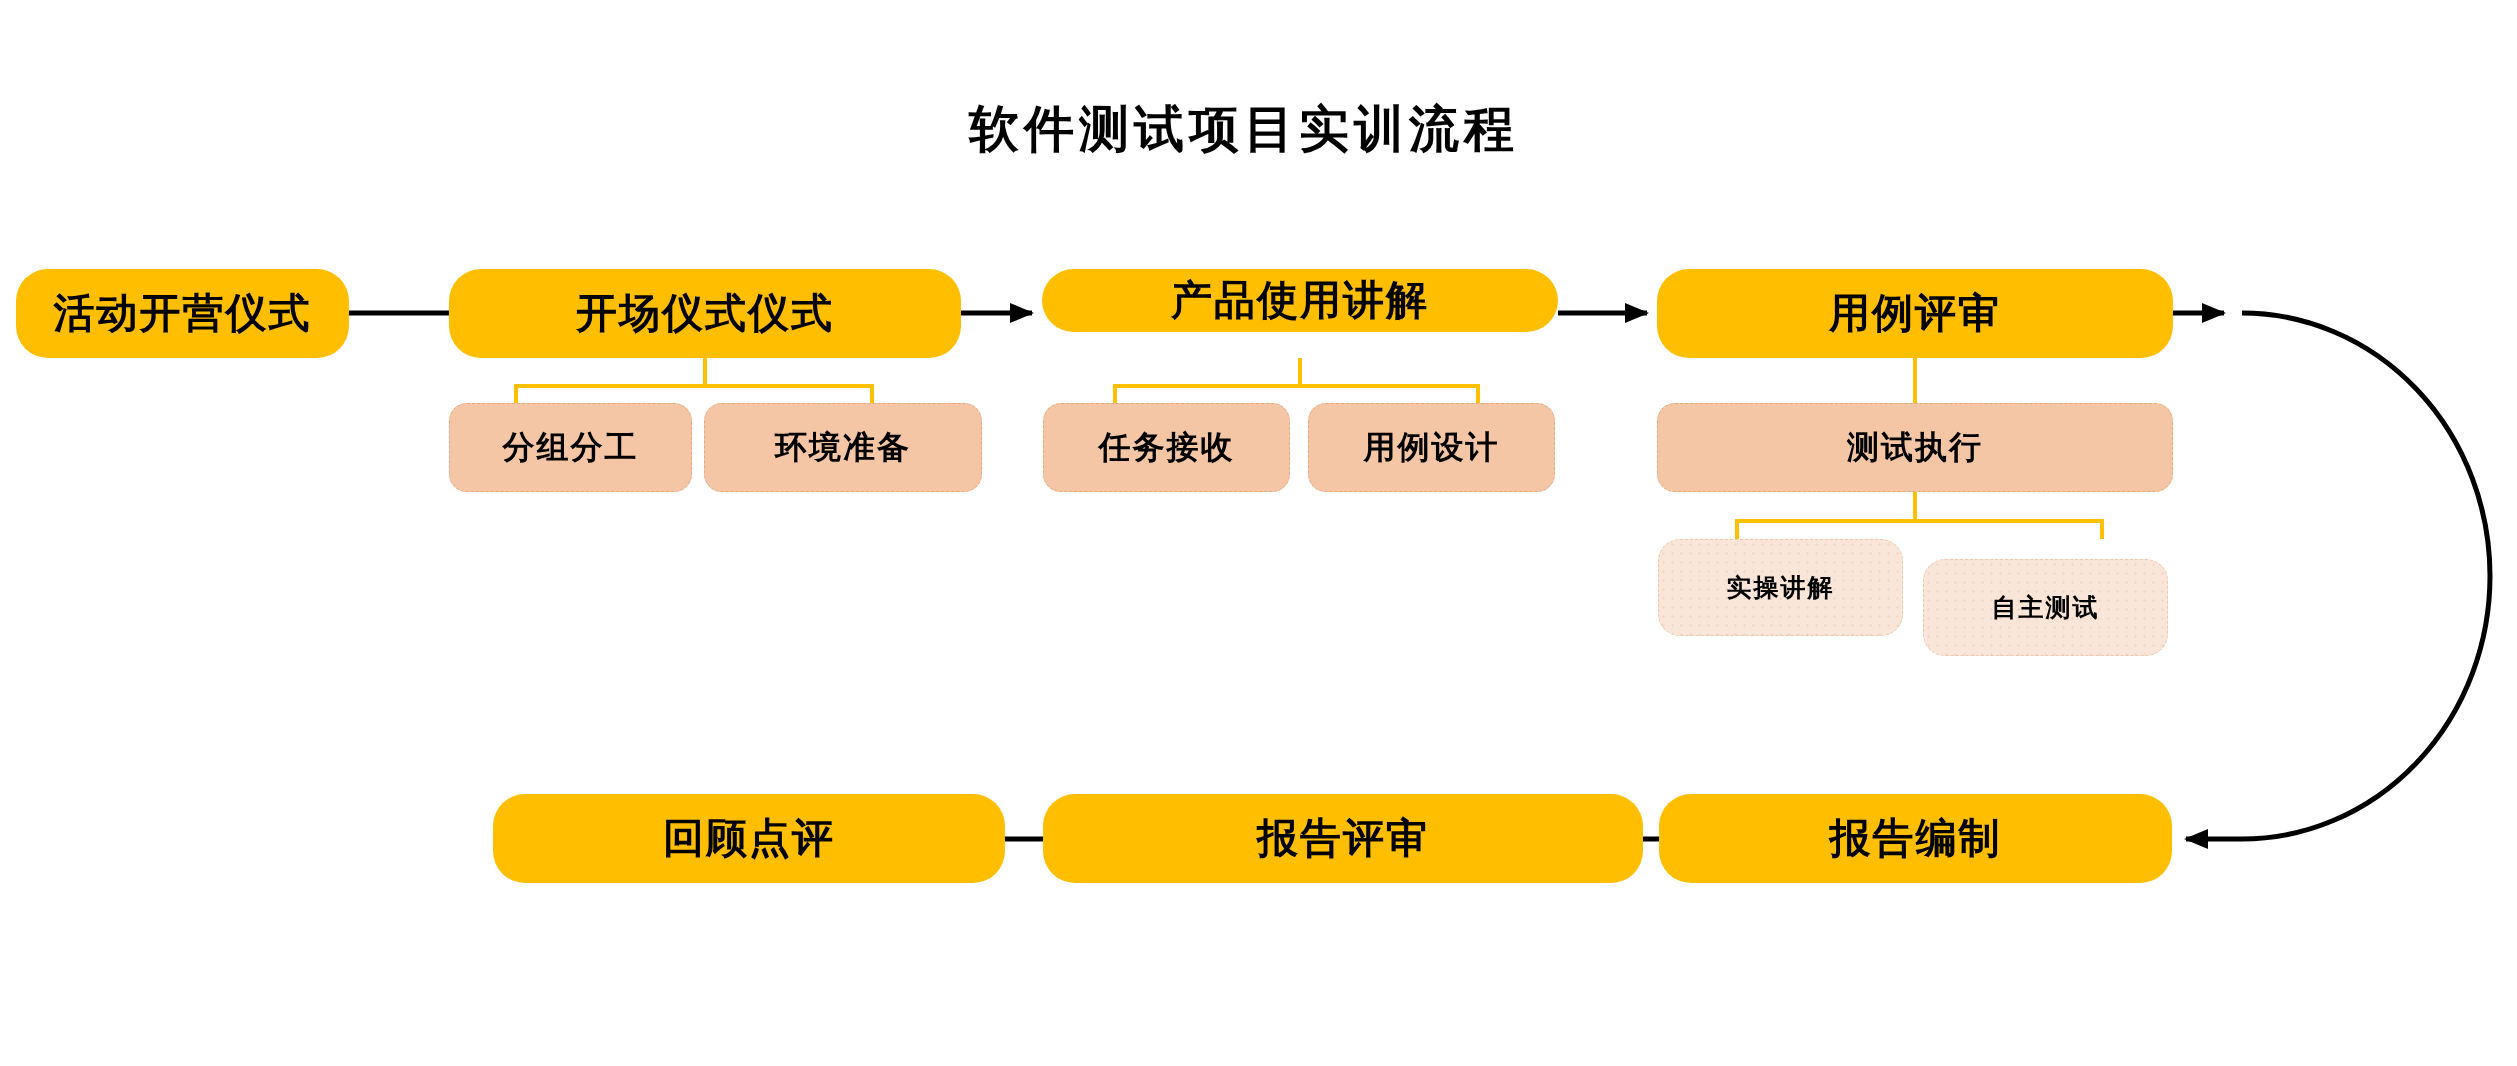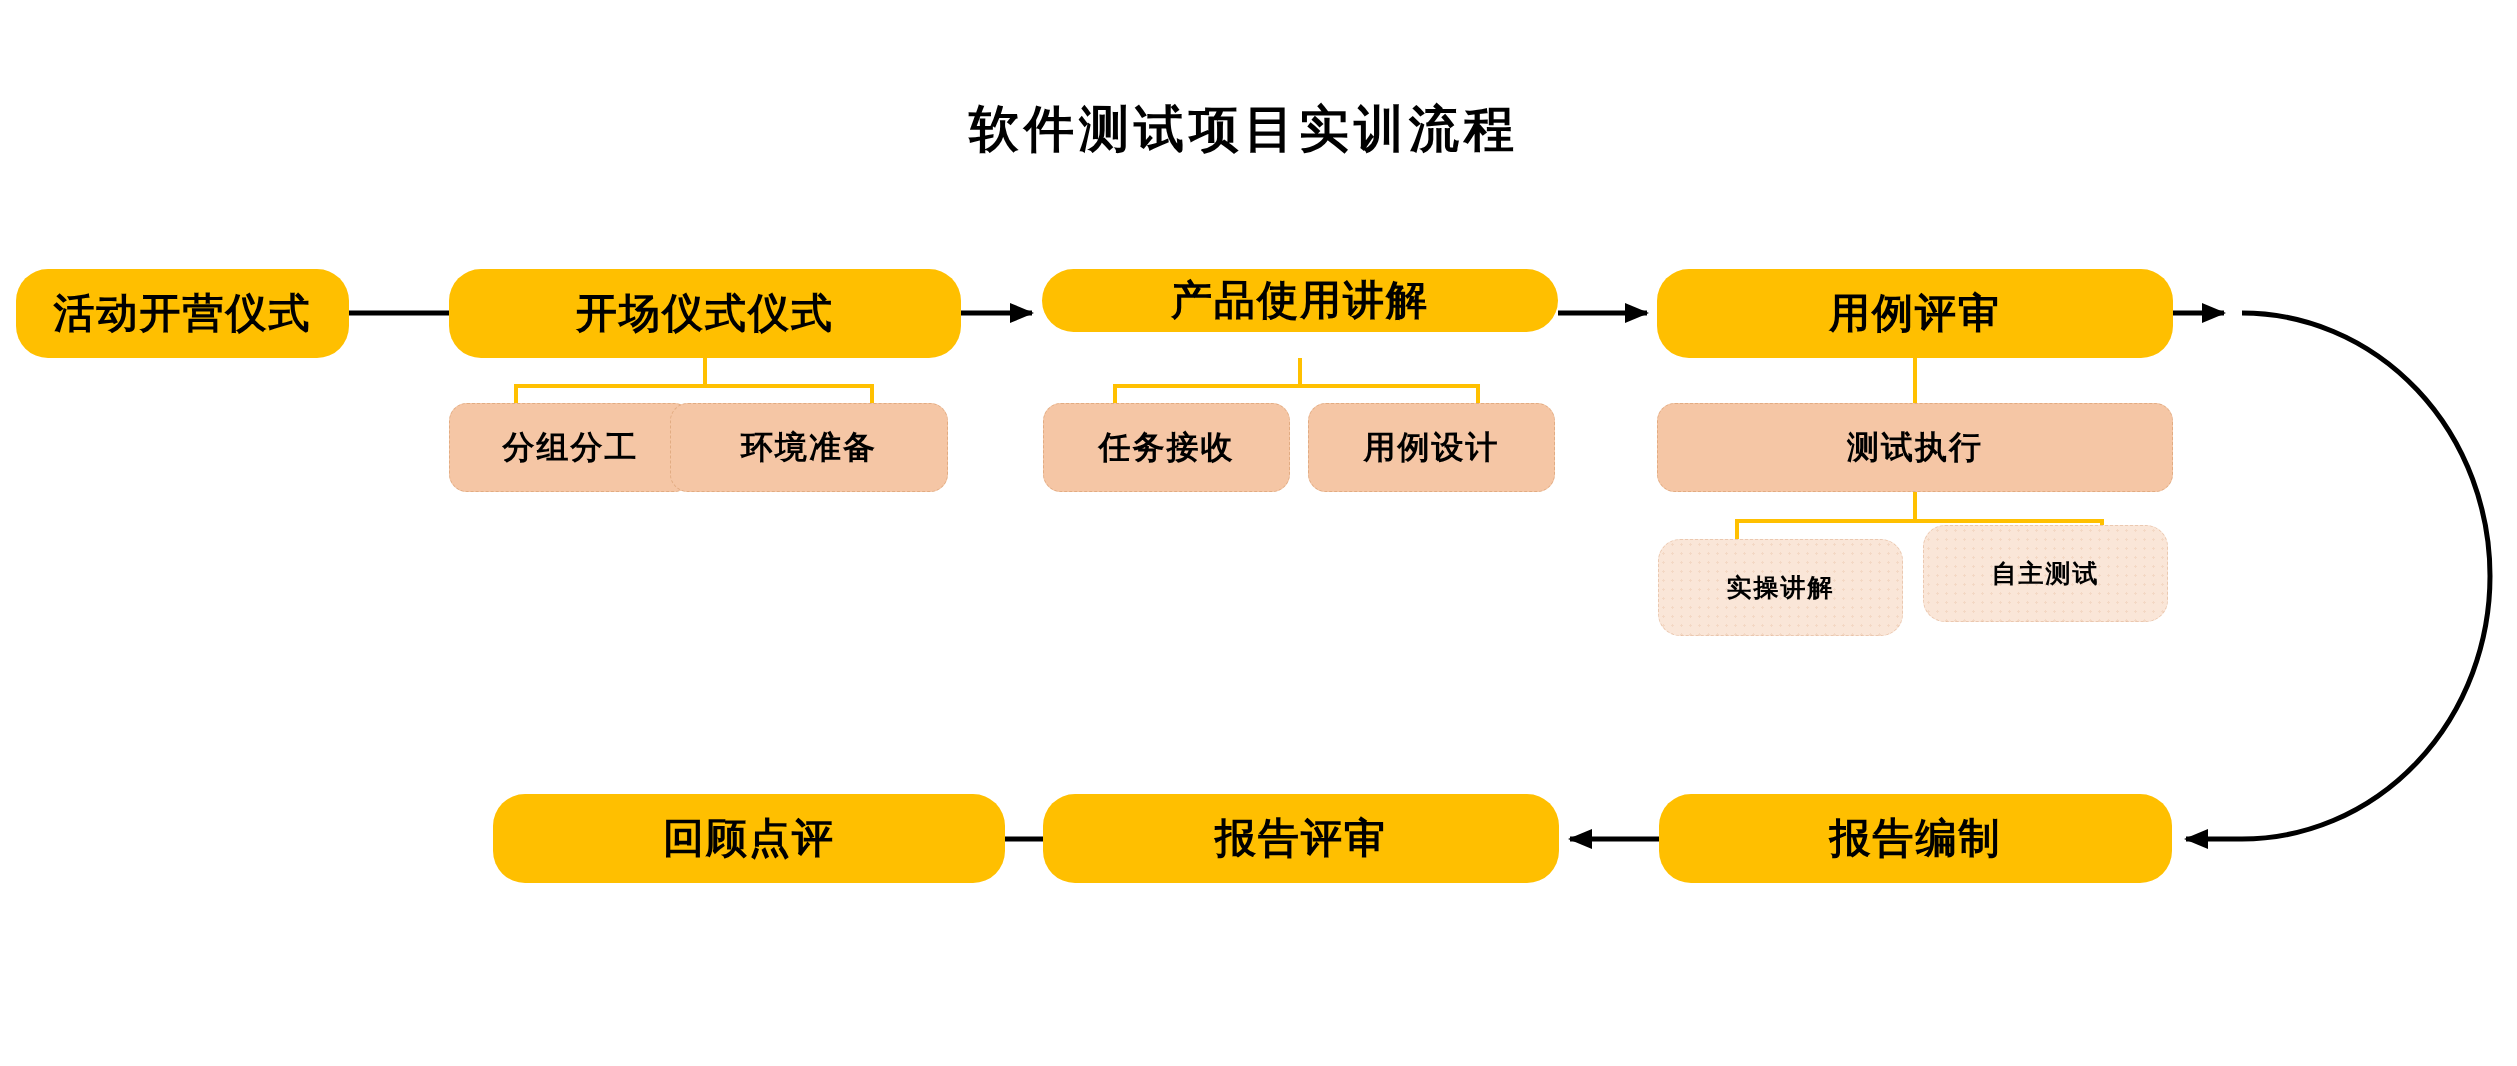--- a/index.html
+++ b/index.html
@@ -105,43 +105,43 @@
   <div class="node primary" style="left:1042px; top:269px; width:516px; height:63px;">
     <span>产品使用讲解</span>
   </div>
   <div class="node primary" style="left:1657px; top:269px; width:516px; height:89px;">
     <span>用例评审</span>
   </div>
 
   <div class="node secondary" style="left:449px; top:403px; width:243px; height:89px;">
     <span>分组分工</span>
   </div>
-  <div class="node secondary" style="left:670px; top:403px; width:278px; height:89px;">
+  <div class="node secondary" style="left:704px; top:403px; width:278px; height:89px;">
     <span>环境准备</span>
   </div>
   <div class="node secondary" style="left:1043px; top:403px; width:247px; height:89px;">
     <span>任务接收</span>
   </div>
   <div class="node secondary" style="left:1308px; top:403px; width:247px; height:89px;">
     <span>用例设计</span>
   </div>
   <div class="node secondary" style="left:1657px; top:403px; width:516px; height:89px;">
     <span>测试执行</span>
   </div>
 
   <div class="node tertiary" style="left:1658px; top:539px; width:245px; height:97px;text-align:right;">
     <span>实操讲解</span>
   </div>
-  <div class="node tertiary" style="left:1923px; top:525px; width:245px; height:97px;">
+  <div class="node tertiary" style="left:1923px; top:559px; width:245px; height:97px;">
     <span>自主测试</span>
   </div>
 
   <div class="node primary" style="left:449px; top:794px; width:512px; height:89px;margin-left:44px;">
     <span>回顾点评</span>
   </div>
-  <div class="node primary" style="left:1043px; top:794px; width:516px; height:89px;text-align:center;">
+  <div class="node primary" style="left:1043px; top:794px; width:600px; height:89px;text-align:center;">
     <span>报告评审</span>
   </div>
   <div class="node primary" style="left:1659px; top:794px; width:513px; height:89px;">
     <span>报告编制</span>
   </div>
 
 </div>
 
 </body></html>

